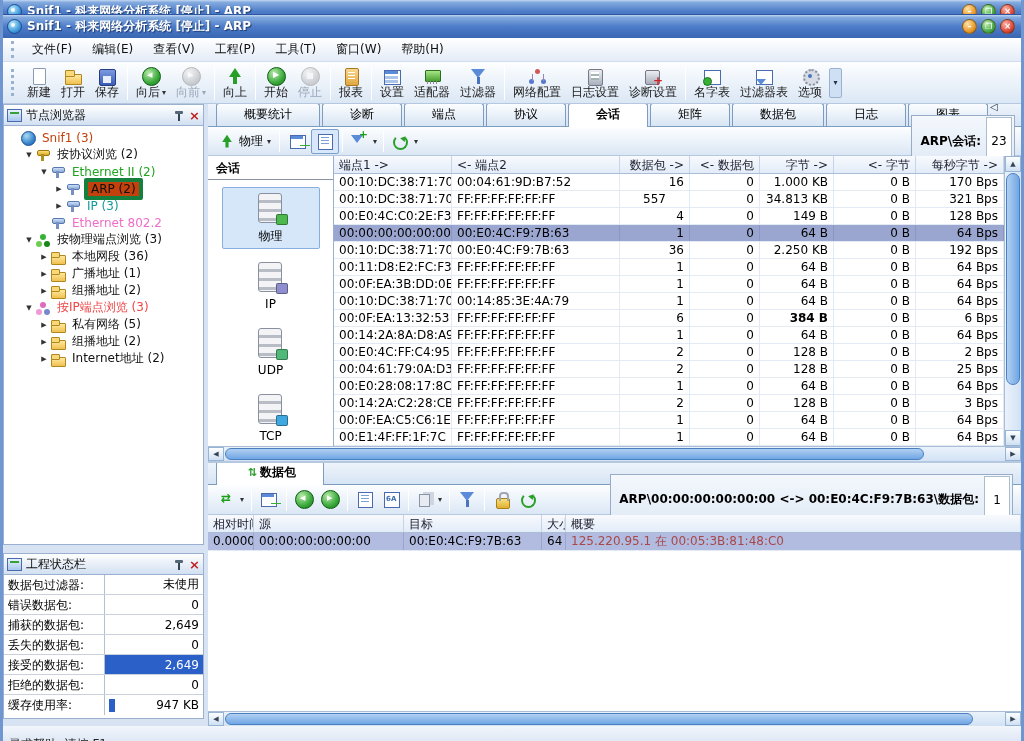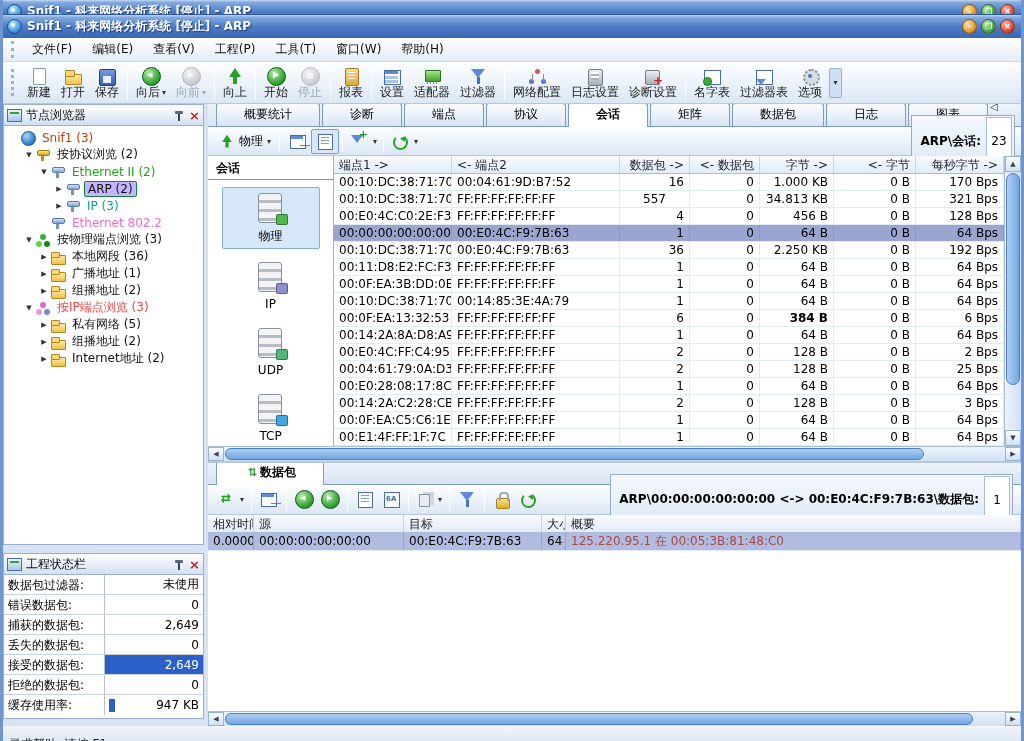--- a/index.html
+++ b/index.html
@@ -97,21 +97,21 @@
   .i-pin::before{content:"";position:absolute;left:6px;top:4px;width:2px;height:8px;background:#345}
   .i-pin::after{content:"";position:absolute;left:3px;top:2px;width:8px;height:3px;background:#567;border-radius:1px}
   .i-close{color:#c02020;font-weight:bold;font-size:13px;line-height:13px;cursor:pointer;flex:none}
   
   .node-panel{height:441px;display:flex;flex-direction:column}
   .tree{flex:1;overflow:hidden;padding:3px 0 0 2px;font-size:12px}
   .tree-row{height:17px;display:flex;align-items:center;white-space:nowrap;cursor:default}
   .tree-arrow{width:12px;flex:none;font-size:7px;color:#333;text-align:center}
   .tree-ico{width:16px;height:14px;position:relative;flex:none;margin-right:3px}
   .tree-label{padding:0 3px;border-radius:2px}
-  .tree-row.selected .tree-label{background:#c4b5fd;border:1px solid #15803d}
+  .tree-row.selected .tree-label{background:#c2410c;border:4px solid #15803d}
   .t-globe::before{content:"";position:absolute;left:1px;top:0;width:13px;height:13px;border-radius:50%;background:radial-gradient(circle at 35% 30%,#a8dcf4,#3a86cc 60%,#1c5cb0);border:1px solid #1a4c94}
   .t-ant-gold::before{content:"";position:absolute;left:2px;top:2px;width:11px;height:4px;background:linear-gradient(#ffe080,#d8a820);border:1px solid #a07810;border-radius:2px}
   .t-ant-gold::after{content:"";position:absolute;left:6px;top:6px;width:3px;height:7px;background:#b09020}
   .t-ant-blue::before{content:"";position:absolute;left:2px;top:2px;width:11px;height:4px;background:linear-gradient(#cfe0f8,#88a8d8);border:1px solid #5878b0;border-radius:2px}
   .t-ant-blue::after{content:"";position:absolute;left:6px;top:6px;width:3px;height:7px;background:#7890c0}
   .t-nodes-g::before{content:"";position:absolute;left:5px;top:1px;width:6px;height:6px;border-radius:50%;background:#38b038;box-shadow:-4px 7px 0 #70cc50,4px 7px 0 #188818}
   .t-nodes-p::before{content:"";position:absolute;left:5px;top:1px;width:6px;height:6px;border-radius:50%;background:#e06ac0;box-shadow:-4px 7px 0 #f098d8,4px 7px 0 #7888d0}
   .t-folder::before{content:"";position:absolute;left:1px;top:5px;width:13px;height:8px;background:linear-gradient(#ffe9a0,#f0c050);border:1px solid #b08820;border-radius:1px}
   .t-folder::after{content:"";position:absolute;left:1px;top:2px;width:7px;height:4px;background:#f8d878;border:1px solid #b08820;border-radius:1px}
   
@@ -574,21 +574,21 @@
                 <span class="td num" style="width: 70px;">0</span>
                 <span class="td num" style="width: 74px;">34.813 KB</span>
                 <span class="td num" style="width: 82px;">0 B</span>
                 <span class="td num" style="width: 86px; flex: 1 1 0%;">321 Bps</span>
               </div>
               <div class="trow">
                 <span class="td" style="width: 118px;">00:E0:4C:C0:2E:F3</span>
                 <span class="td" style="width: 168px;">FF:FF:FF:FF:FF:FF</span>
                 <span class="td num" style="width: 70px;">4</span>
                 <span class="td num" style="width: 70px;">0</span>
-                <span class="td num" style="width: 74px;">456 B</span>
+                <span class="td num" style="width: 74px;">149 B</span>
                 <span class="td num" style="width: 82px;">0 B</span>
                 <span class="td num" style="width: 86px; flex: 1 1 0%;">128 Bps</span>
               </div>
               <div class="trow selected">
                 <span class="td" style="width: 118px;">00:00:00:00:00:00</span>
                 <span class="td" style="width: 168px;">00:E0:4C:F9:7B:63</span>
                 <span class="td num" style="width: 70px;">1</span>
                 <span class="td num" style="width: 70px;">0</span>
                 <span class="td num" style="width: 74px;">64 B</span>
                 <span class="td num" style="width: 82px;">0 B</span>

